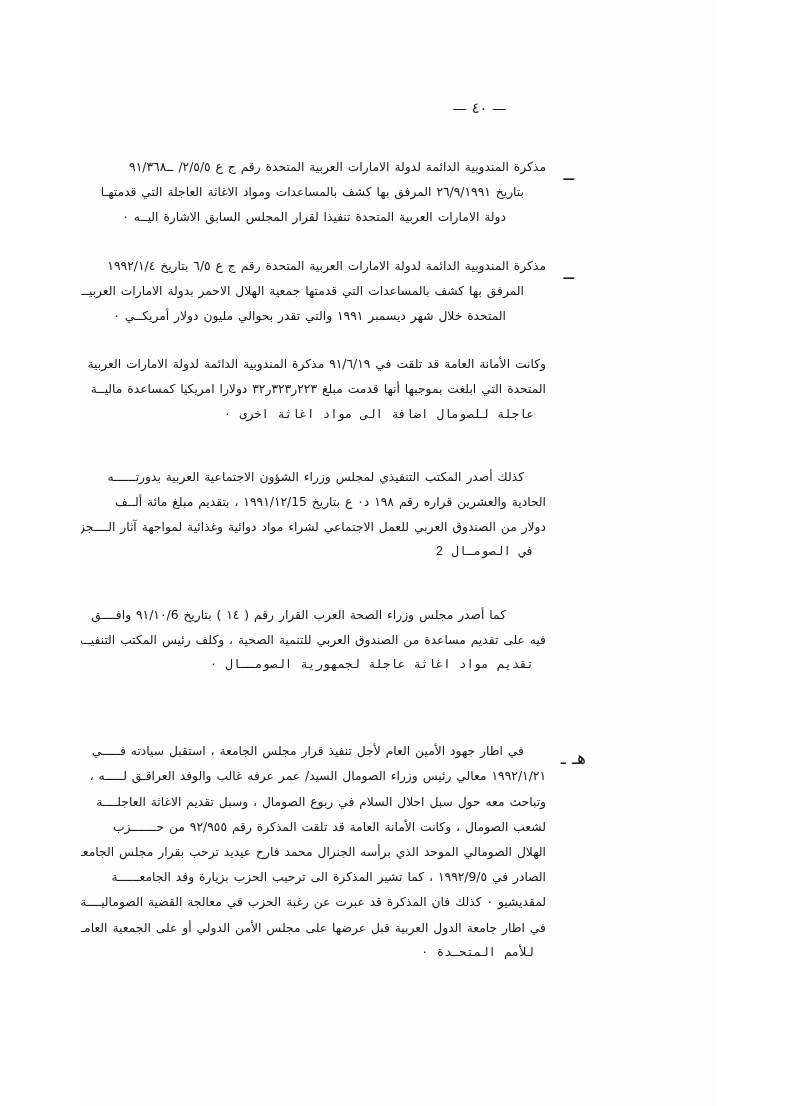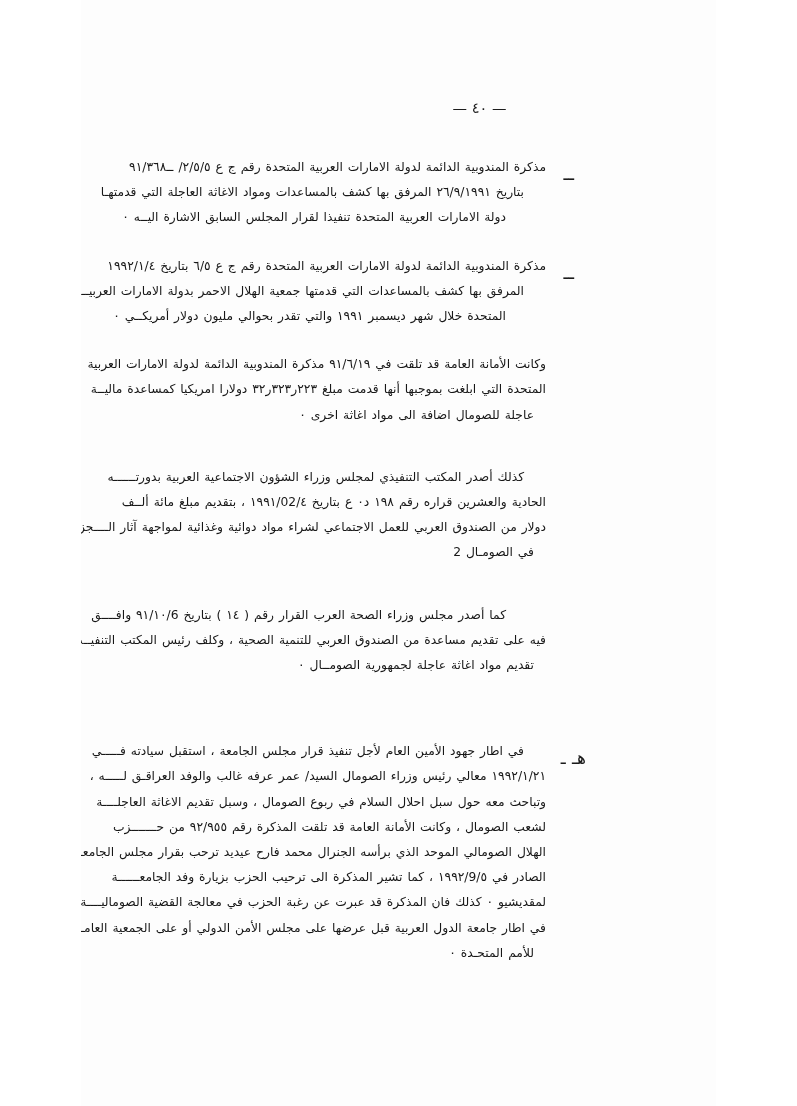--- a/index.html
+++ b/index.html
@@ -49,20 +49,21 @@
     white-space: nowrap;
   }
   .para .line.center-ind {
     padding-right: 22px;
   }
   .para .line.ind2 {
     padding-right: 40px;
   }
   .para .line.ind3 {
     padding-right: 12px;
+    font-family: Liberation Mono, monospace;
   }
   .dash-marker {
     position: absolute;
     right: -28px;
     top: 1px;
     font-size: 18px;
     color: #1b1b1b;
   }
   .letter-marker {
     position: absolute;
@@ -108,21 +109,21 @@
     <div class="para">
       <span class="line">وكانت الأمانة العامة قد تلقت في ٩١/٦/١٩ مذكرة المندوبية الدائمة لدولة الامارات العربية</span>
       <span class="line">المتحدة التي ابلغت بموجبها أنها قدمت مبلغ ٢٢٣ر٣٢٣ر٣٢ دولارا امريكيا كمساعدة ماليــة</span>
       <span class="line ind3">عاجلة للصومال اضافة الى مواد اغاثة اخرى ٠</span>
     </div>
 
     <div class="spacer-md"></div>
 
     <div class="para">
       <span class="line center-ind">كذلك أصدر   المكتب التنفيذي لمجلس وزراء الشؤون الاجتماعية العربية بدورتــــــه</span>
-      <span class="line">الحادية والعشرين  قراره رقم ١٩٨ د٠ ع بتاريخ ١٩٩١/02/٤ ، بتقديم مبلغ مائة ألــف</span>
+      <span class="line">الحادية والعشرين  قراره رقم ١٩٨ د٠ ع بتاريخ ١٩٩١/١٢/15 ، بتقديم مبلغ مائة ألــف</span>
       <span class="line">دولار من الصندوق العربي للعمل الاجتماعي لشراء مواد دوائية وغذائية لمواجهة آثار الــــجزا ع</span>
       <span class="line ind3">في الصومـال 2</span>
     </div>
 
     <div class="spacer-md"></div>
 
     <div class="para">
       <span class="line ind2">كما أصدر مجلس وزراء الصحة العرب القرار رقم ( ١٤ ) بتاريخ ٩١/١٠/6 وافــــق</span>
       <span class="line">فيه على تقديم مساعدة من الصندوق العربي للتنمية الصحية ، وكلف رئيس المكتب التنفيــذي</span>
       <span class="line ind3">تقديم مواد اغاثة عاجلة لجمهورية الصومــال ٠</span>

